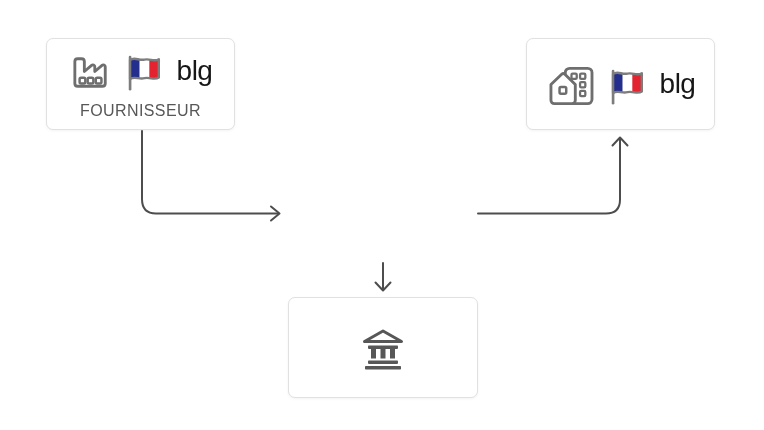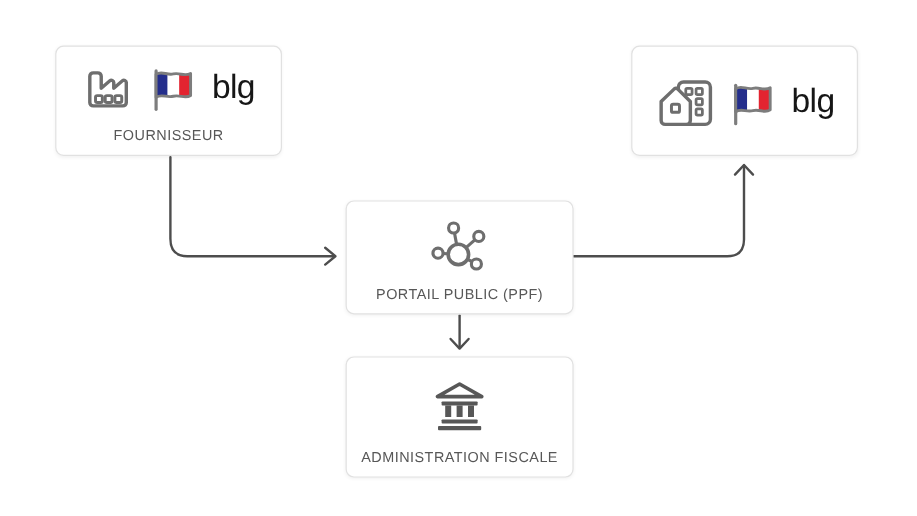--- a/index.html
+++ b/index.html
@@ -9,21 +9,21 @@
     border-radius:29px;
   }
   .arrows{position:absolute;left:0;top:0;pointer-events:none;}
   .node{
     position:absolute;background:#ffffff;border:1px solid #e1e1e1;border-radius:7px;
     box-shadow:0 1px 3px rgba(0,0,0,0.05);
     display:flex;flex-direction:column;align-items:center;box-sizing:border-box;
   }
   .node-icons{flex:1;display:flex;align-items:center;justify-content:center;gap:11px;padding-top:3px;}
   .node-label{
-    padding-bottom:9px;font-size:12px;letter-spacing:0.4px;color:#575757;white-space:nowrap;
+    padding-bottom:9px;font-size:16px;letter-spacing:0.4px;color:#575757;white-space:nowrap;
   }
   .logo-text{font-size:28px;color:#161616;line-height:1;letter-spacing:-0.5px;margin-top:-3px;}
   .n-fournisseur{left:46px;top:38px;width:189px;height:92px;}
   .n-acheteur{left:526px;top:38px;width:189px;height:92px;}
   .n-portail{left:288px;top:167px;width:190px;height:95px;}
   .n-admin{left:288px;top:297px;width:190px;height:101px;}
   svg{display:block;}
 </style>
 </head>
 <body>
@@ -90,47 +90,28 @@
           <rect x="5.5" y="3" width="8.7" height="24" fill="#242e8c"></rect>
           <rect x="14.2" y="3" width="8.7" height="24" fill="#ffffff"></rect>
           <rect x="22.9" y="3" width="8.7" height="24" fill="#e32430"></rect>
         </g>
         <path d="M5.5 7.2 C9.5 4 13.5 8 18.5 6.8 C23.5 5.6 27 9 31.5 6.4 L31.5 23 C27.5 25.8 23.5 22.3 18.5 23.6 C13.5 24.9 9.5 21.6 5.5 24.4 Z" fill="none" stroke="#7d7d7d" stroke-width="2.2" stroke-linejoin="round"></path>
       </svg>
       <span class="logo-text">blg</span>
     </div>
   </div>
 
-  <div class="node n-portail">
-    <div class="node-icons">
-      <svg width="48" height="44" viewBox="0 0 48 44">
-        <g stroke="#6e6e6e" stroke-width="2.6" fill="none">
-          <line x1="23" y1="29" x2="19" y2="7"></line>
-          <line x1="23" y1="29" x2="40" y2="14"></line>
-          <line x1="23" y1="29" x2="6" y2="28"></line>
-          <line x1="23" y1="29" x2="38" y2="37"></line>
-        </g>
-        <circle cx="23" cy="29" r="8.5" fill="#ffffff" stroke="#6e6e6e" stroke-width="3"></circle>
-        <circle cx="19" cy="7" r="4.2" fill="#ffffff" stroke="#6e6e6e" stroke-width="2.6"></circle>
-        <circle cx="40" cy="14" r="4.2" fill="#ffffff" stroke="#6e6e6e" stroke-width="2.6"></circle>
-        <circle cx="6" cy="28" r="4.2" fill="#ffffff" stroke="#6e6e6e" stroke-width="2.6"></circle>
-        <circle cx="38" cy="37" r="4.2" fill="#ffffff" stroke="#6e6e6e" stroke-width="2.6"></circle>
-      </svg>
-    </div>
-    <div class="node-label">PORTAIL PUBLIC (PPF)</div>
-  </div>
 
   <div class="node n-admin">
     <div class="node-icons">
       <svg width="48" height="46" viewBox="0 0 48 46">
         <path d="M5.5 15.5 L24 5 L42.5 15.5 Z" fill="none" stroke="#575757" stroke-width="3" stroke-linejoin="round"></path>
         <rect x="9" y="19.5" width="30" height="3.4" rx="0.8" fill="#575757"></rect>
         <rect x="12" y="22.9" width="5" height="9.6" fill="#575757"></rect>
         <rect x="21.5" y="22.9" width="5" height="9.6" fill="#575757"></rect>
         <rect x="31" y="22.9" width="5" height="9.6" fill="#575757"></rect>
         <rect x="9" y="34.5" width="30" height="3.4" rx="0.8" fill="#575757"></rect>
         <rect x="6" y="40" width="36" height="3.6" rx="0.8" fill="#575757"></rect>
       </svg>
     </div>
-    <div class="node-label">ADMINISTRATION FISCALE</div>
   </div>
 
 </div>
 
 </body></html>

